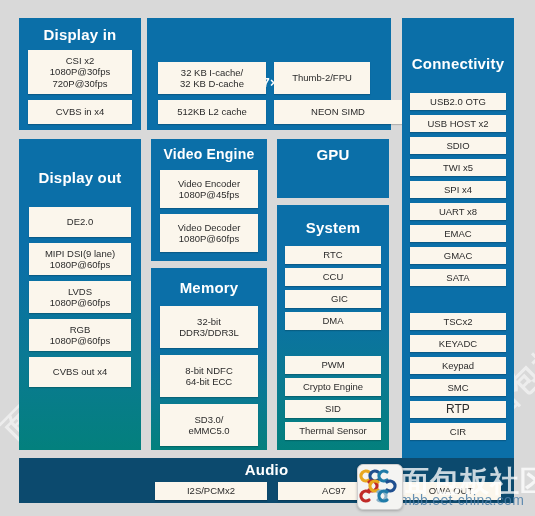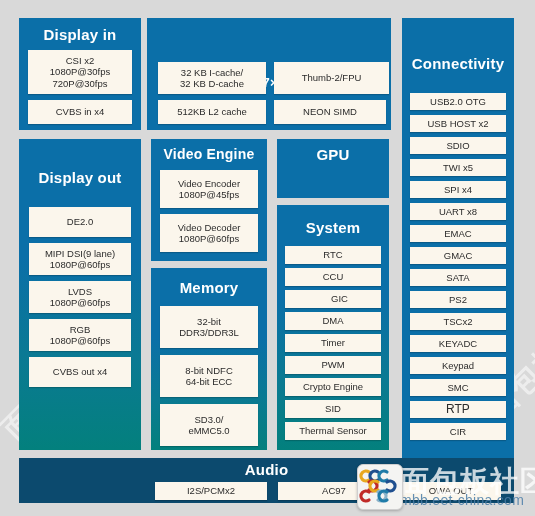--- a/index.html
+++ b/index.html
@@ -73,27 +73,27 @@
   </div>
 
   <div class="panel" style="left:147px;top:18px;width:244px;height:112px;">
     <div class="ptitle" style="top:9px;font-size:13px;margin-top:48px;">A7×4</div>
     <div class="chip" style="left:11px;top:44px;width:108px;height:32px;font-size:9.5px;">
       <span>
         <span>32 KB I-cache/</span>
         <span>32 KB D-cache</span>
       </span>
     </div>
-    <div class="chip" style="left:127px;top:44px;width:115px;height:32px;font-size:9.5px;">
+    <div class="chip" style="left:127px;top:44px;width:96px;height:32px;font-size:9.5px;">
       <span>Thumb-2/FPU</span>
     </div>
     <div class="chip" style="left:11px;top:82px;width:108px;height:24px;font-size:9.5px;">
       <span>512KB L2 cache</span>
     </div>
-    <div class="chip" style="left:127px;top:82px;width:112px;height:24px;font-size:9.5px;">
+    <div class="chip" style="left:127px;top:82px;width:128px;height:24px;font-size:9.5px;">
       <span>NEON SIMD</span>
     </div>
   </div>
 
   <div class="panel" style="left:402px;top:18px;width:112px;height:440px;">
     <div class="ptitle" style="top:37px;font-size:15px;">Connectivity</div>
     <div class="chip" style="left:8px;top:75px;width:96px;height:17px;font-size:9.5px;">
         <span>USB2.0 OTG</span>
       </div>
     <div class="chip" style="left:8px;top:97px;width:96px;height:17px;font-size:9.5px;">
@@ -113,23 +113,20 @@
       </div>
     <div class="chip" style="left:8px;top:207px;width:96px;height:17px;font-size:9.5px;">
         <span>EMAC</span>
       </div>
     <div class="chip" style="left:8px;top:229px;width:96px;height:17px;font-size:9.5px;">
         <span>GMAC</span>
       </div>
     <div class="chip" style="left:8px;top:251px;width:96px;height:17px;font-size:9.5px;">
         <span>SATA</span>
       </div>
-    <div class="chip" style="left:8px;top:273px;width:96px;height:17px;font-size:9.5px;">
-        <span>PS2</span>
-      </div>
     <div class="chip" style="left:8px;top:295px;width:96px;height:17px;font-size:9.5px;">
         <span>TSCx2</span>
       </div>
     <div class="chip" style="left:8px;top:317px;width:96px;height:17px;font-size:9.5px;">
         <span>KEYADC</span>
       </div>
     <div class="chip" style="left:8px;top:339px;width:96px;height:17px;font-size:9.5px;">
         <span>Keypad</span>
       </div>
     <div class="chip" style="left:8px;top:361px;width:96px;height:17px;font-size:9.5px;">
@@ -222,23 +219,20 @@
         <span>RTC</span>
       </div>
     <div class="chip" style="left:8px;top:63px;width:96px;height:18px;font-size:9.5px;">
         <span>CCU</span>
       </div>
     <div class="chip" style="left:8px;top:85px;width:96px;height:18px;font-size:9.5px;padding-left:13px;">
         <span>GIC</span>
       </div>
     <div class="chip" style="left:8px;top:107px;width:96px;height:18px;font-size:9.5px;">
         <span>DMA</span>
-      </div>
-    <div class="chip" style="left:8px;top:129px;width:96px;height:18px;font-size:9.5px;">
-        <span>Timer</span>
       </div>
     <div class="chip" style="left:8px;top:151px;width:96px;height:18px;font-size:9.5px;">
         <span>PWM</span>
       </div>
     <div class="chip" style="left:8px;top:173px;width:96px;height:18px;font-size:9.5px;">
         <span>Crypto Engine</span>
       </div>
     <div class="chip" style="left:8px;top:195px;width:96px;height:18px;font-size:9.5px;">
         <span>SID</span>
       </div>

